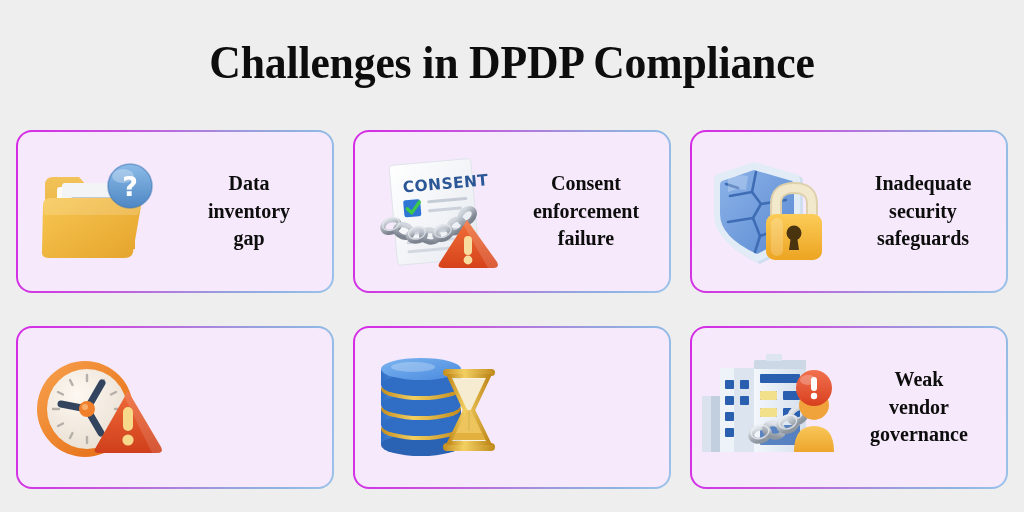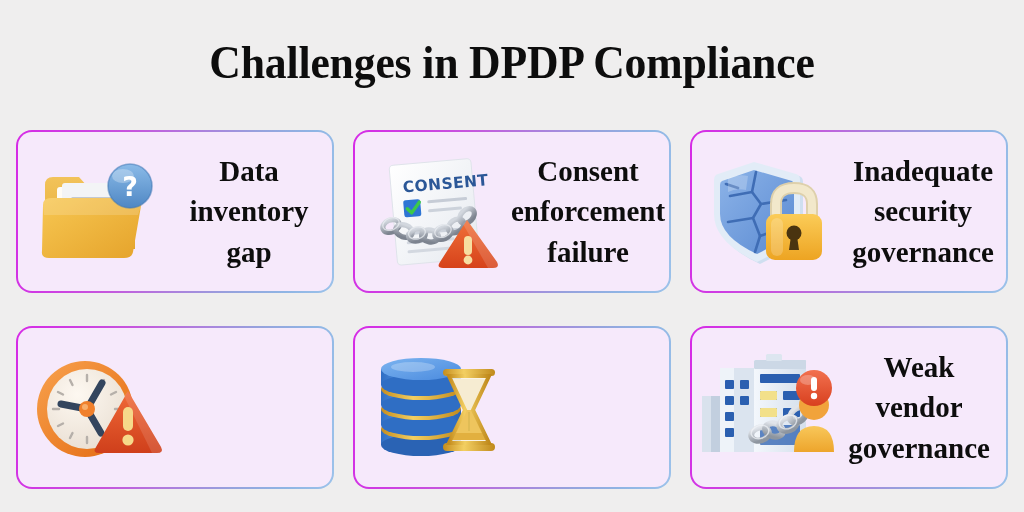--- a/index.html
+++ b/index.html
@@ -73,21 +73,21 @@
     margin-left: 6px;
   }
   .icon-wrap svg {
     display: block;
   }
   .card-label {
     flex: 1 1 auto;
     text-align: center;
     font-family: "Liberation Serif", serif;
     font-weight: bold;
-    font-size: 29px;
+    font-size: 20px;
     line-height: 1.38;
     color: #0d0d0d;
     padding-right: 8px;
     white-space: pre-line;
   }
   .card-6 .card-label { padding-right: 8px; }
   .card-6 .icon-wrap { flex: 0 0 142px; }
 </style>
 </head>
 <body style="background: rgb(239, 238, 238);">
@@ -236,21 +236,21 @@
               <path d="M12 30 L12 18 Q12 2 30 2 Q48 2 48 18 L48 30" fill="none" stroke="#f2e8cb" stroke-width="8" stroke-linecap="round"></path>
               <rect x="2" y="28" width="56" height="46" rx="9" fill="url(#lkg)"></rect>
               <rect x="7" y="32" width="12" height="38" rx="6" fill="#ffffff" opacity="0.2"></rect>
               <circle cx="30" cy="47" r="7.5" fill="#4a3410"></circle>
               <path d="M27 50 L33 50 L35 64 L25 64 Z" fill="#4a3410"></path>
             </g>
           </svg>
         </div>
         <div class="card-label">Inadequate
 security
-governance</div>
+safeguards</div>
       </div>
     </div>
 
     <div class="card card-4">
       <div class="card-inner">
         <div class="icon-wrap">
           <svg width="132" height="118" viewBox="0 0 132 118">
             <defs>
               <linearGradient id="clr" x1="0" y1="0" x2="1" y2="1">
                 <stop offset="0" stop-color="#f8a24e"></stop>

